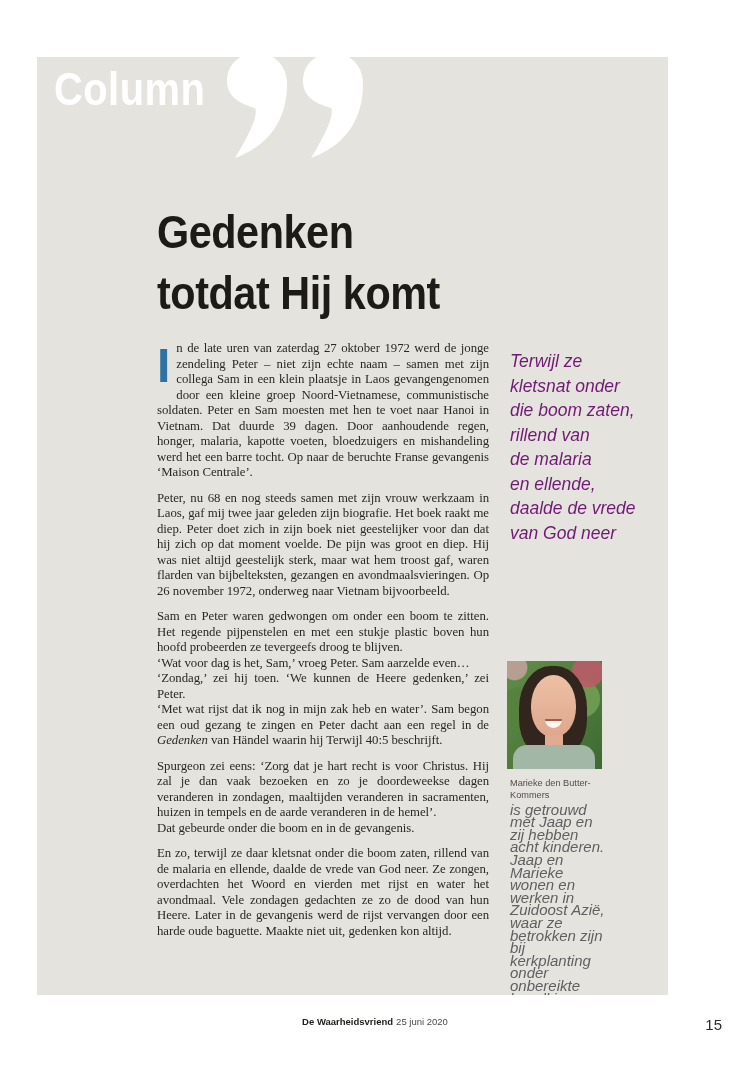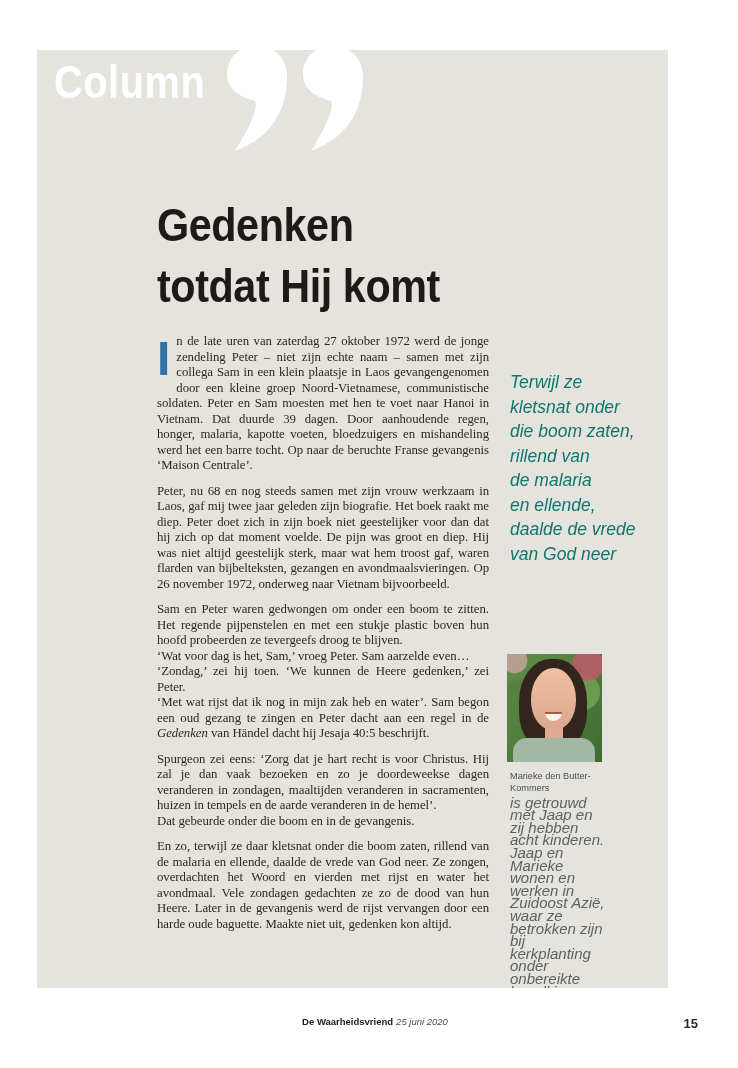--- a/index.html
+++ b/index.html
@@ -1,21 +1,21 @@
 <!DOCTYPE html>
 <html><head>
 <meta charset="utf-8">
 <style>
   html,body { margin:0; padding:0; background:#fff; }
   .page {
     position:relative; width:738px; height:1068px; background:#ffffff;
     font-family:"Liberation Serif", serif; overflow:hidden;
   }
   .panel {
-    position:absolute; left:37px; top:50px; width:631px; height:938px;
+    position:absolute; left:37px; top:57px; width:631px; height:938px;
     background:#e5e3dd; overflow:hidden;
   }
   .column-label {
     position:absolute; left:17px; top:8px; margin:0;
     font-family:"Liberation Sans", sans-serif; font-weight:bold;
     font-size:47px; line-height:1; color:#ffffff; letter-spacing:0.5px;
     transform:scaleX(0.85); transform-origin:left top;
   }
   .quote-mark { position:absolute; left:186px; top:-4px; }
   .article-title {
@@ -32,23 +32,22 @@
   .body-col p { margin:0 0 10px 0; }
   .preline { white-space:pre-line; }
   .dropcap {
     float:left; font-family:"Liberation Sans", sans-serif; font-weight:bold;
     font-size:48px; line-height:46px; height:46px; color:#2f73a6;
     margin:2px 6px 0 0;
   }
   .pull-quote {
     position:absolute; left:473px; top:292px; width:158px;
     font-family:"Liberation Sans", sans-serif; font-style:italic;
-    font-size:17.5px; line-height:24.5px; color:#0f766e;
+    font-size:17.5px; line-height:24.5px; color:#701a75;
     white-space:pre-line;
-    margin-top:28px;
   }
   
   .photo {
     position:absolute; left:470px; top:604px; width:95px; height:108px;
     overflow:hidden;
     background:
       radial-gradient(circle at 85% 10%, rgba(186,92,104,0.9) 0 12%, rgba(186,92,104,0) 13%),
       radial-gradient(circle at 8% 6%, rgba(219,166,176,0.7) 0 9%, rgba(219,166,176,0) 10%),
       radial-gradient(circle at 78% 35%, #6d9a50 0 18%, rgba(109,154,80,0) 19%),
       radial-gradient(circle at 15% 45%, #55833f 0 22%, rgba(85,131,63,0) 23%),
@@ -82,23 +81,23 @@
     font-family:Liberation Sans, sans-serif; font-style:italic;
     font-size:15px; line-height:12.6px; color:#5f5f61; margin-top:2px;
   }
   .caption-rule { margin-top:5px; width:80px; border-top:1px dashed #b0ada7; }
   .footer {
     position:absolute; left:0; top:1016px; width:738px; height:16px;
     font-family:"Liberation Sans", sans-serif; font-size:9.5px; color:#1d1d1b;
   }
   .footer-center { text-align:center; }
   .footer-mag { font-weight:bold;padding-left:12px; }
-  .footer-date { font-style:italic; font-weight:normal; color:#4a4a4a; margin-left:3px; }
+  .footer-date { font-weight:normal; color:#4a4a4a; margin-left:3px; }
   .page-number {
-    position:absolute; right:40px; top:0; font-weight:bold; font-size:13px; color:#2b2b2b;
+    position:absolute; right:16px; top:0; font-weight:normal; font-size:15px; color:#2b2b2b;
   }
 </style>
 </head>
 <body>
 
 <div class="page">
 
   <div class="panel">
 
     <h1 class="column-label">Column</h1>
@@ -109,21 +108,21 @@
     </svg>
 
     <h2 class="article-title"><span>Gedenken</span><br><span>totdat Hij komt</span></h2>
 
     <div class="body-col">
       <p><span class="dropcap">I</span><span>n de late uren van zaterdag 27 oktober 1972 werd de jonge zendeling Peter – niet zijn echte naam – samen met zijn collega Sam in een klein plaatsje in Laos gevangengenomen door een kleine groep Noord-Vietnamese, communistische soldaten. Peter en Sam moesten met hen te voet naar Hanoi in Vietnam. Dat duurde 39 dagen. Door aanhoudende regen, honger, malaria, kapotte voeten, bloedzuigers en mishandeling werd het een barre tocht. Op naar de beruchte Franse gevangenis ‘Maison Centrale’.</span></p>
       <p><span>Peter, nu 68 en nog steeds samen met zijn vrouw werkzaam in Laos, gaf mij twee jaar geleden zijn biografie. Het boek raakt me diep. Peter doet zich in zijn boek niet geestelijker voor dan dat hij zich op dat moment voelde. De pijn was groot en diep. Hij was niet altijd geestelijk sterk, maar wat hem troost gaf, waren flarden van bijbelteksten, gezangen en avondmaalsvieringen. Op 26 november 1972, onderweg naar Vietnam bijvoorbeeld.</span></p>
       <p><span class="preline">Sam en Peter waren gedwongen om onder een boom te zitten. Het regende pijpenstelen en met een stukje plastic boven hun hoofd probeerden ze tevergeefs droog te blijven.
 ‘Wat voor dag is het, Sam,’ vroeg Peter. Sam aarzelde even…
 ‘Zondag,’ zei hij toen. ‘We kunnen de Heere gedenken,’ zei Peter.
-‘Met wat rijst dat ik nog in mijn zak heb en water’. Sam begon een oud gezang te zingen en Peter dacht aan een regel in de </span><em>Gedenken</em><span> van Händel dacht hij Jesaja 40:5 beschrijft.</span></p>
+‘Met wat rijst dat ik nog in mijn zak heb en water’. Sam begon een oud gezang te zingen en Peter dacht aan een regel in de </span><em>Gedenken</em><span> van Händel waarin hij Terwijl 40:5 beschrijft.</span></p>
       <p><span class="preline">Spurgeon zei eens: ‘Zorg dat je hart recht is voor Christus. Hij zal je dan vaak bezoeken en zo je doordeweekse dagen veranderen in zondagen, maaltijden veranderen in sacramenten, huizen in tempels en de aarde veranderen in de hemel’.
 Dat gebeurde onder die boom en in de gevangenis.</span></p>
       <p><span>En zo, terwijl ze daar kletsnat onder die boom zaten, rillend van de malaria en ellende, daalde de vrede van God neer. Ze zongen, overdachten het Woord en vierden met rijst en water het avondmaal. Vele zondagen gedachten ze zo de dood van hun Heere. Later in de gevangenis werd de rijst vervangen door een harde oude baguette. Maakte niet uit, gedenken kon altijd.</span></p>
     </div>
 
     <div class="pull-quote">Terwijl ze
 kletsnat onder
 die boom zaten,
 rillend van
 de malaria

